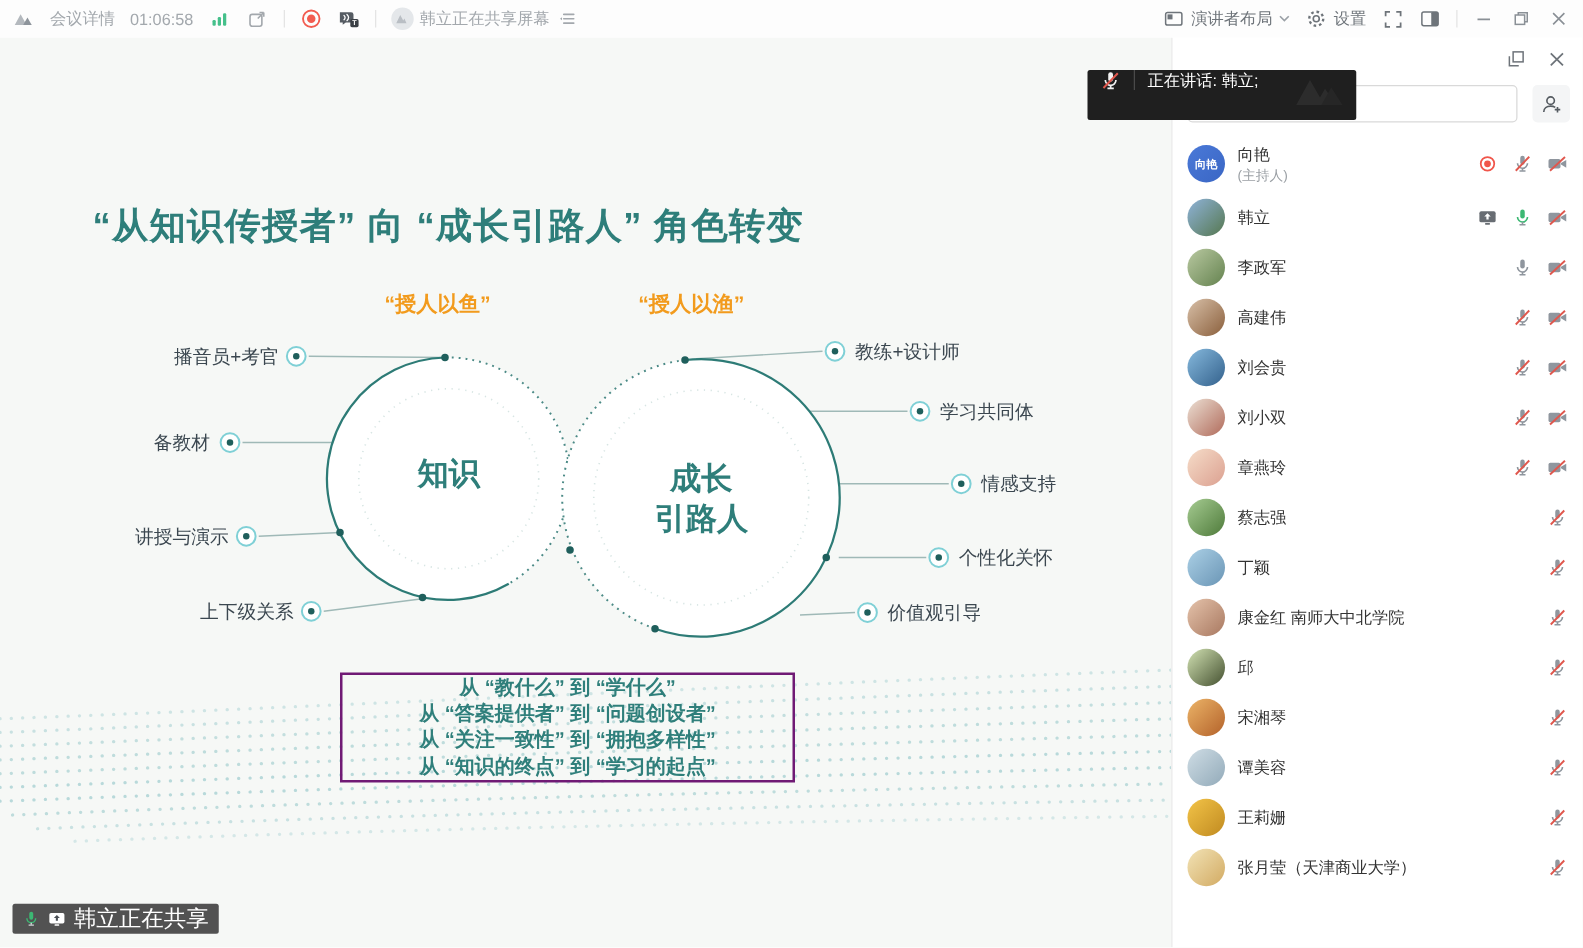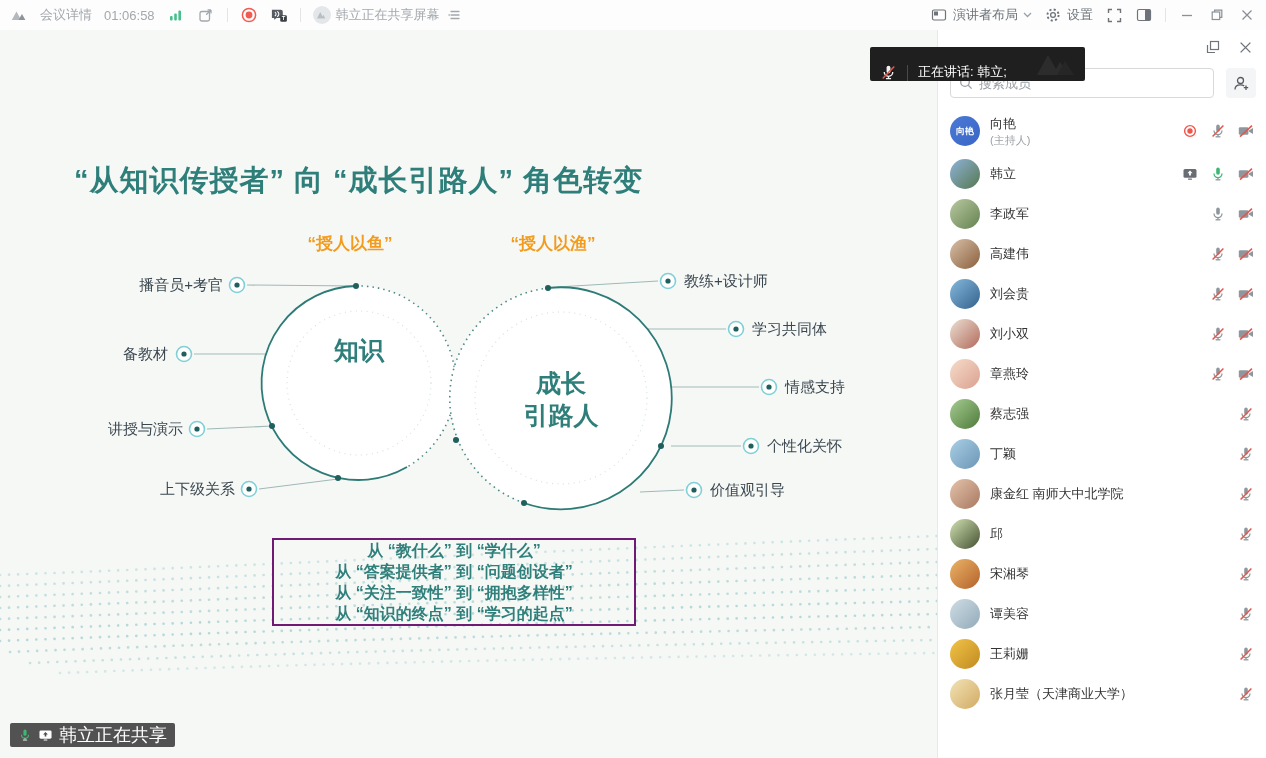--- a/index.html
+++ b/index.html
@@ -49,22 +49,22 @@
   .mtext { flex:1; display:flex; flex-direction:column; justify-content:center; overflow:hidden; }
   .mname { font-size:13px; color:#333; white-space:nowrap; overflow:hidden; text-overflow:ellipsis; }
   .mrole { font-size:11px; color:#9a9fa4; }
   .micons { display:flex; align-items:center; gap:12px; }
   .micon { display:inline-flex; width:16px; height:16px; }
   .sb-footer { height:48px; border-top:1px solid #ececec; display:flex; align-items:center; justify-content:center; gap:24px; }
   .sb-btn { font-size:13px; color:#333; background:#fff; border:1px solid #d6d6d6; border-radius:4px; padding:6px 13px;
             font-family:"Liberation Sans",sans-serif; cursor:pointer; white-space:nowrap; }
 
   
-  .toast { position:absolute; left:870px; top:47px; height:34px; min-width:215px; background:#1f1f1f; border-radius:2px;
-           display:flex; align-items:flex-end; gap:10px; padding:0 14px 0 10px; z-index:20; overflow:hidden; }
+  .toast { position:absolute; left:870px; top:56px; height:40px; min-width:215px; background:#1f1f1f; border-radius:2px;
+           display:flex; align-items:flex-start; gap:10px; padding:0 14px 0 10px; z-index:20; overflow:hidden; }
   .toast-text { color:#fff; font-size:13px; white-space:nowrap; position:relative; z-index:2; }
   .toast-div { width:1px; height:16px; background:#4a4a4a; position:relative; z-index:2; }
   .toast-mark { position:absolute; right:6px; top:4px; width:46px; height:26px; opacity:0.5; }
 </style>
 </head>
 <body>
 
 <div id="app">
 
   <header class="topbar">
@@ -259,21 +259,21 @@
             <circle r="7.5" fill="#fff" stroke="#7fd0d6" stroke-width="1.6"></circle>
             <circle r="2.6" fill="#1f5f5c"></circle>
           </g>
       </g>
     </svg>
 
     <div class="slide-title">“从知识传授者” 向 “成长引路人” 角色转变</div>
     <div class="tag" style="left:350px; top:202px;">“授人以鱼”</div>
     <div class="tag" style="left:553px; top:202px;">“授人以渔”</div>
 
-    <div class="circle-text" style="left:259px; top:304px;">
+    <div class="circle-text" style="left:259px; top:333px;">
       <div>知识</div>
     </div>
     <div class="circle-text" style="left:461px; top:337px;">
       <div>成长</div>
       <div>引路人</div>
     </div>
 
     <div class="item-label item-left" style="left:105px; top:246px; width:118px;">播音员+考官</div>
     <div class="item-label item-left" style="left:90px;  top:315px; width:78px;">备教材</div>
     <div class="item-label item-left" style="left:95px;  top:390px; width:88px;">讲授与演示</div>

